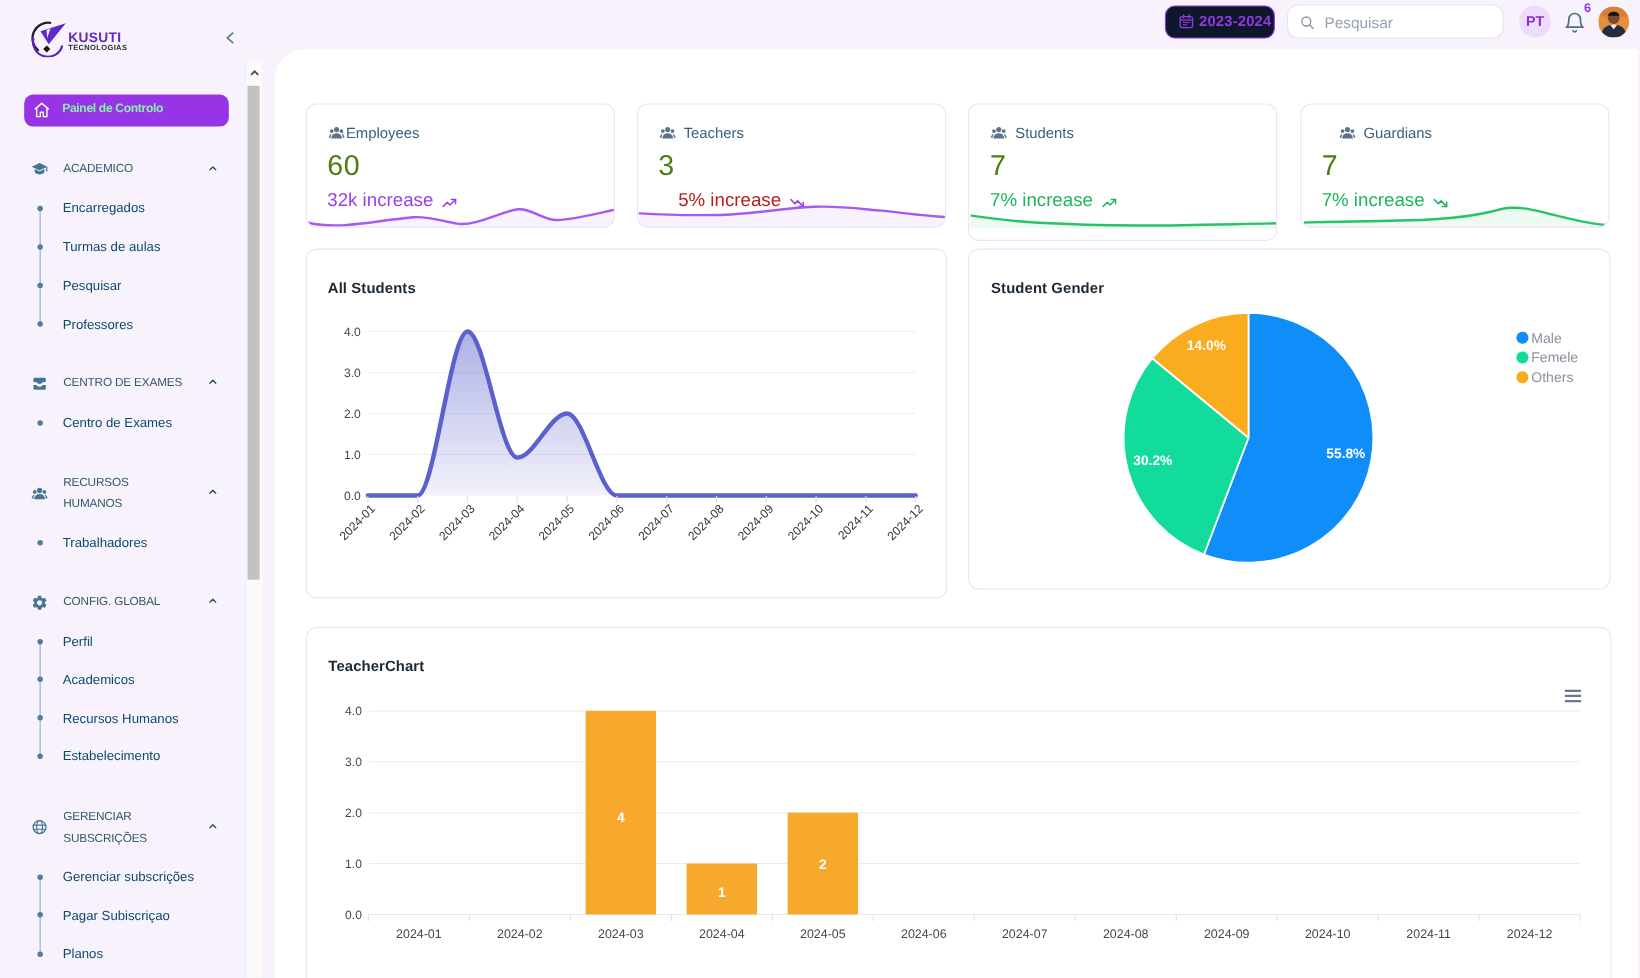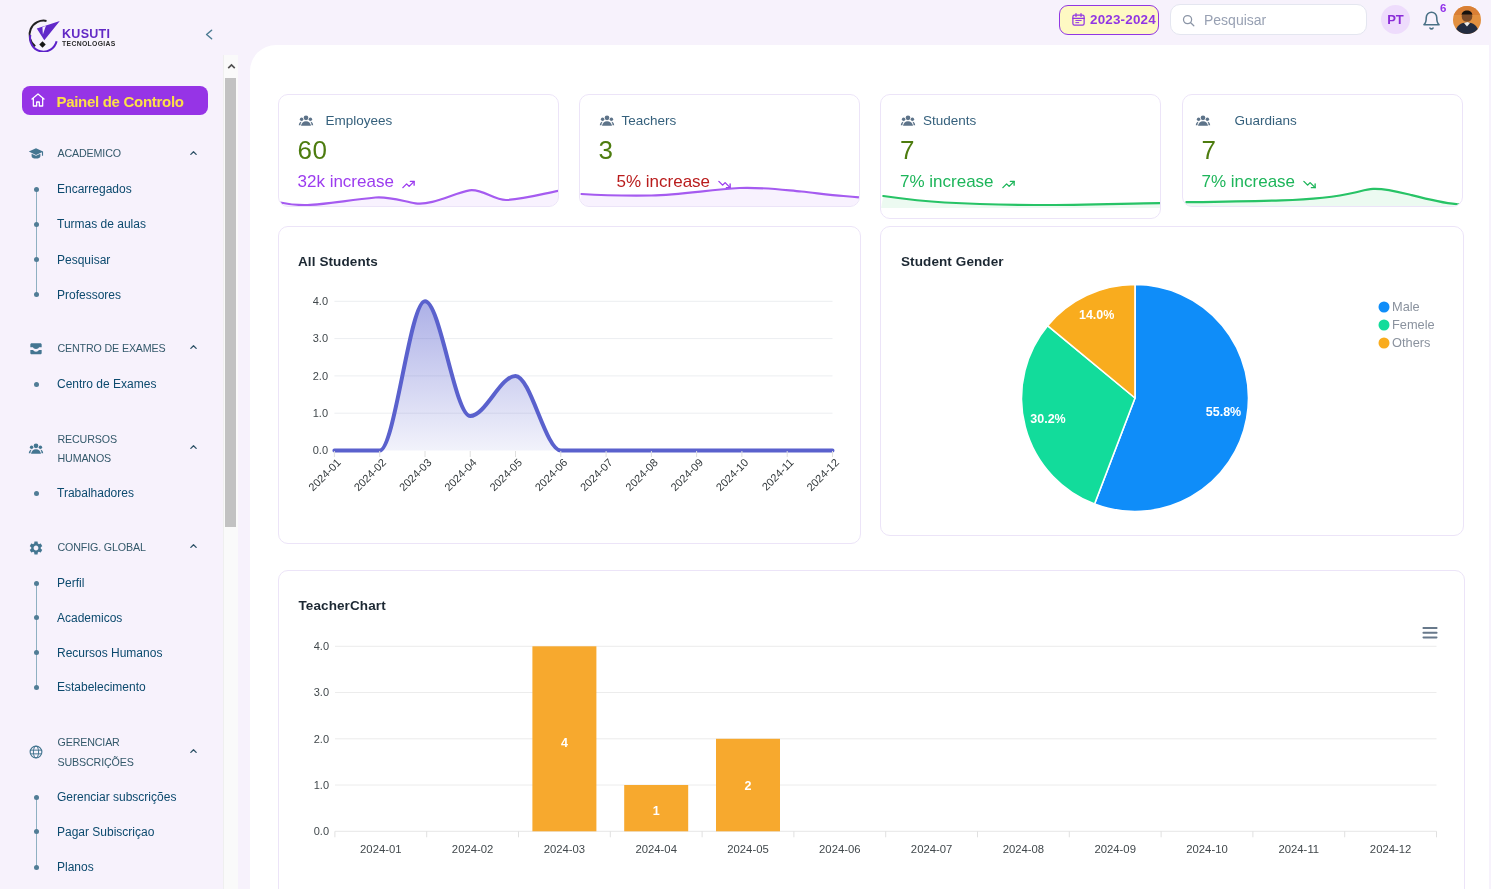--- a/index.html
+++ b/index.html
@@ -36,21 +36,21 @@
     </svg>
 <div class="abs" style="left:222.5px;top:55px;width:15.5px;height:834px;background:#fafafa;border-left:1px solid #efefef"></div>
 <svg class="abs" style="left:226.5px;top:62px" width="9" height="9" viewBox="0 0 11 11">
       <path d="M1.5 7.5 L5.5 3.5 L9.5 7.5" fill="none" stroke="#505050" stroke-width="2"></path>
     </svg>
 <div class="abs" style="left:224.5px;top:78px;width:11.5px;height:449px;background:#c2c2c2"></div>
 <div class="abs" style="left:21.5px;top:85.5px;width:186.5px;height:29px;background:#9634e6;border-radius:8px">
   <svg class="abs" style="left:8px;top:6.5px" width="16" height="16" viewBox="0 0 24 24">
         <path d="M3 10.5 L12 3 L21 10.5 M5 9 V21 H10 V15 H14 V21 H19 V9" fill="none" stroke="#fff" stroke-width="1.9" stroke-linejoin="round" stroke-linecap="round"></path>
       </svg>
-  <div class="abs" style="left:35px;top:7.5px;font-size:15px;font-weight:bold;color:#fde047;letter-spacing:-0.3px">Painel de Controlo</div>
+  <div class="abs" style="left:35px;top:7.5px;font-size:11px;font-weight:bold;color:#86efac;letter-spacing:-0.3px">Painel de Controlo</div>
 </div>
 <div class="abs" style="left:0;top:0;width:222px;height:889px">
 <div class="sechead" style="top:147px">ACADEMICO</div>
       <svg class="sicon" style="top:146px" viewBox="0 0 24 24" fill="#447691">
         <path d="M12 3.2 L1.2 8.3 L12 13.4 L20.9 9.2 L20.9 14.8 L22.6 14.8 L22.6 8.3 Z"></path>
         <path d="M5.4 11.6 V15.3 C5.4 17.2 8.3 18.8 12 18.8 C15.7 18.8 18.6 17.2 18.6 15.3 V11.6 L12 14.7 Z"></path>
       </svg>
       <svg class="schev" style="top:149.8px" viewBox="0 0 10 8">
         <path d="M1.2 6 L5 2.2 L8.8 6" fill="none" stroke="#2d5166" stroke-width="1.8" stroke-linecap="round" stroke-linejoin="round"></path>
       </svg>
@@ -116,21 +116,21 @@
       </svg>
       <div class="abs" style="left:36.1px;top:797px;width:1.2px;height:70px;background:#8fb0c2"></div>
       <div class="sbullet" style="top:794.7px"></div>
       <div class="sitem" style="top:790.4px">Gerenciar subscrições</div>
       <div class="sbullet" style="top:829.2px"></div>
       <div class="sitem" style="top:824.9px">Pagar Subiscriçao</div>
       <div class="sbullet" style="top:864.7px"></div>
       <div class="sitem" style="top:860.4px">Planos</div>
 </div>
 </div>
-<div class="abs" style="left:1059px;top:4.5px;width:100px;height:30px;border:1.6px solid #9137e3;border-radius:9px;background:#fef9c3">
+<div class="abs" style="left:1059px;top:4.5px;width:100px;height:30px;border:1.6px solid #9137e3;border-radius:9px;background:#0f172a">
   <svg class="abs" style="left:11px;top:6.5px" width="15" height="15" viewBox="0 0 24 24">
       <rect x="3" y="5" width="18" height="16" rx="2.5" fill="none" stroke="#9137e3" stroke-width="2"></rect>
       <path d="M3 10 H21 M8 2.5 V7 M16 2.5 V7" stroke="#9137e3" stroke-width="2" fill="none" stroke-linecap="round"></path>
       <path d="M7 13.5 H17 M7 17 H13" stroke="#9137e3" stroke-width="1.6"></path>
     </svg>
   <div class="abs" style="left:30px;top:6.5px;font-size:13.4px;font-weight:bold;color:#9137e3;letter-spacing:.2px;white-space:nowrap">2023-2024</div>
 </div>
 <div class="abs" style="left:1170px;top:3.5px;width:197px;height:31px;border:1px solid #e4e6f0;border-radius:10px;background:#fff">
   <svg class="abs" style="left:10px;top:8px" width="15" height="15" viewBox="0 0 24 24">
       <circle cx="10.5" cy="10.5" r="6.5" fill="none" stroke="#8b95a6" stroke-width="2"></circle>
@@ -154,21 +154,21 @@
     <rect width="28" height="28" fill="#e2903f"></rect>
     <rect x="0" y="0" width="28" height="9" fill="#d97f35"></rect>
     <path d="M2 28 C3 19 8 16.5 14 16.5 C20 16.5 25 19 26 28 Z" fill="#232c40"></path>
     <path d="M11 17 L14 20.5 L17 17 L14.5 16 Z" fill="#f0ede8"></path>
     <circle cx="14" cy="10.5" r="5.3" fill="#7a4a28"></circle>
     <path d="M8.6 9.5 C8.6 6.2 11 4.6 14 4.6 C17 4.6 19.4 6.2 19.4 9.5 L19 8.4 L9 8.4 Z" fill="#17120e"></path>
   </g>
 </svg>
 <div class="main">
 <div class="card" style="left:27.5px;top:48.5px;width:281px;height:113.5px">
-<div class="abs" style="left:19px;top:18px;display:flex;align-items:center;gap:12px">
+<div class="abs" style="left:19px;top:18px;display:flex;align-items:center;gap:1px">
         <svg width="16" height="16" viewBox="0 0 24 24" fill="#5d7389">
           <circle cx="12" cy="7.2" r="3.5"></circle>
           <circle cx="5.4" cy="9.3" r="2.6"></circle>
           <circle cx="18.6" cy="9.3" r="2.6"></circle>
           <path d="M12 12.2 C16 12.2 19 14.8 19.5 19.3 L4.5 19.3 C5 14.8 8 12.2 12 12.2 Z"></path>
           <path d="M4.4 13.1 C2.6 14 1.4 15.7 1.2 18.2 L3.6 18.2 C3.8 16.2 4.3 14.5 5.3 13.3 Z"></path>
           <path d="M19.6 13.1 C21.4 14 22.6 15.7 22.8 18.2 L20.4 18.2 C20.2 16.2 19.7 14.5 18.7 13.3 Z"></path>
         </svg>
         <span class="statlabel">Employees</span>
       </div>
@@ -220,21 +220,21 @@
 <div class="abs delta" style="left:19px;top:77px;color:#1db55a">7% increase<svg width="15" height="15" viewBox="0 0 24 24" style="margin-left:2px">
           <path d="M3 17 L9 11 L13 15 L21 7" fill="none" stroke="#1db55a" stroke-width="2.2" stroke-linecap="round" stroke-linejoin="round"></path>
           <path d="M15 7 H21 V13" fill="none" stroke="#1db55a" stroke-width="2.2" stroke-linecap="round" stroke-linejoin="round"></path>
         </svg></div>
 <svg class="abs" style="left:0;top:71.5px" width="281" height="42" viewBox="0 0 281 42">
 <path d="M2.3 30 C20 32.5 45 35.5 63.6 36.5 C95 38.2 120 38.8 153.6 39 C195 39.2 245 37.5 281 37 L281 42 L0 42 Z" fill="rgba(39,195,102,0.09)" stroke="none"></path>
 <path d="M2.3 30 C20 32.5 45 35.5 63.6 36.5 C95 38.2 120 38.8 153.6 39 C195 39.2 245 37.5 281 37" fill="none" stroke="#27c366" stroke-width="2.2" stroke-linecap="round"></path>
 </svg>
     </div>
 <div class="card" style="left:931.5px;top:48.5px;width:281px;height:113.5px">
-<div class="abs" style="left:12px;top:18px;display:flex;gap:24px">
+<div class="abs" style="left:34px;top:18px;display:flex;gap:7px">
         <svg width="16" height="16" viewBox="0 0 24 24" fill="#5d7389">
           <circle cx="12" cy="7.2" r="3.5"></circle>
           <circle cx="5.4" cy="9.3" r="2.6"></circle>
           <circle cx="18.6" cy="9.3" r="2.6"></circle>
           <path d="M12 12.2 C16 12.2 19 14.8 19.5 19.3 L4.5 19.3 C5 14.8 8 12.2 12 12.2 Z"></path>
           <path d="M4.4 13.1 C2.6 14 1.4 15.7 1.2 18.2 L3.6 18.2 C3.8 16.2 4.3 14.5 5.3 13.3 Z"></path>
           <path d="M19.6 13.1 C21.4 14 22.6 15.7 22.8 18.2 L20.4 18.2 C20.2 16.2 19.7 14.5 18.7 13.3 Z"></path>
         </svg>
         <span class="statlabel">Guardians</span>
       </div>

